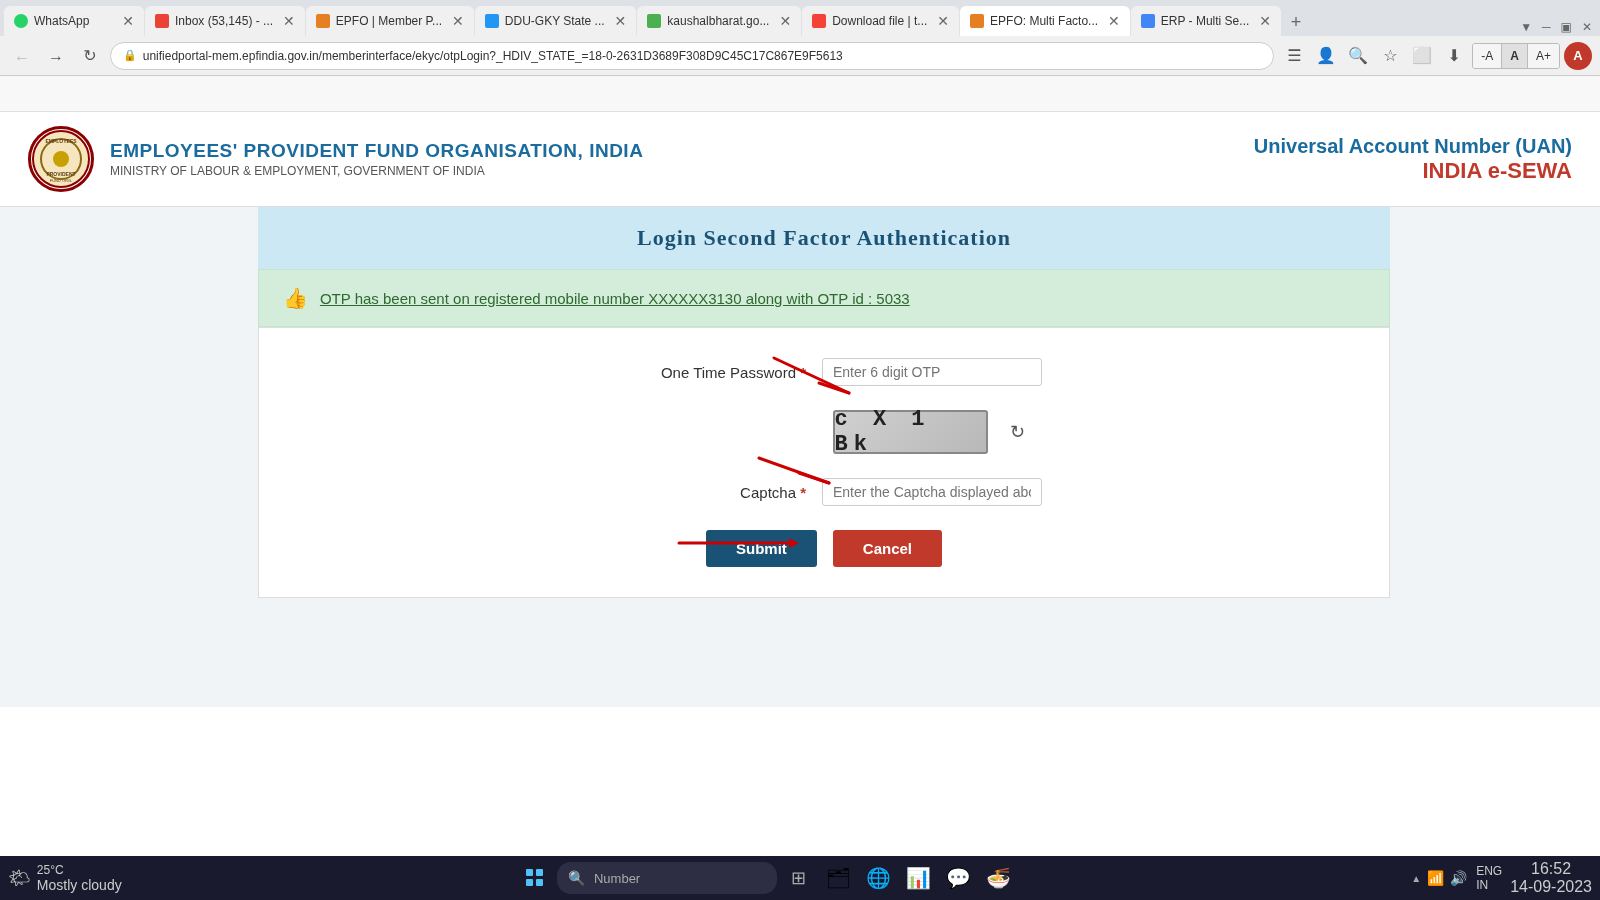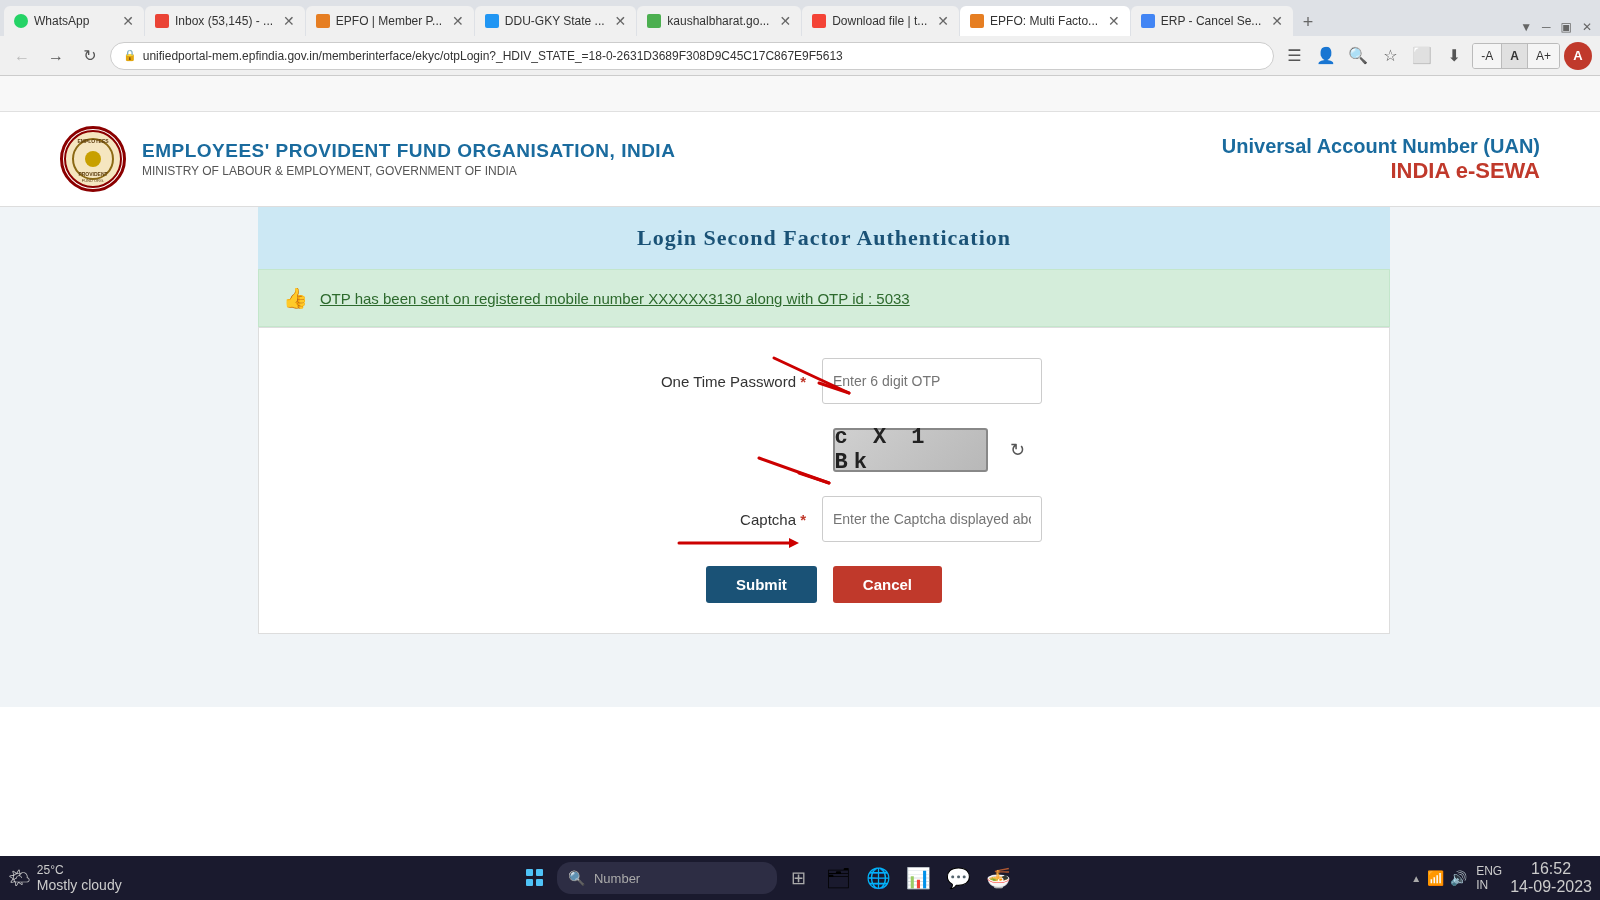--- a/index.html
+++ b/index.html
@@ -28,21 +28,21 @@
     .font-btn.active { background: #e0e0e0; font-weight: bold; }
     .avatar-btn { width: 28px; height: 28px; border-radius: 50%; background: #c0392b; color: white; display: flex; align-items: center; justify-content: center; font-size: 13px; font-weight: bold; cursor: pointer; }
 
     
     .page-content { background: #ffffff; width: 100%; height: calc(900px - 36px - 40px - 40px); overflow-y: auto; }
 
     
     .bookmark-bar { height: 36px; background: #f8f8f8; border-bottom: 1px solid #e0e0e0; display: flex; align-items: center; padding: 0 8px; }
 
     
-    .epfo-header { display: flex; align-items: center; justify-content: space-between; padding: 14px 60px; background: #fff; border-bottom: 1px solid #ddd; }
+    .epfo-header { display: flex; align-items: center; justify-content: space-between; padding: 14px 28px; background: #fff; border-bottom: 1px solid #ddd; }
     .epfo-logo-section { display: flex; align-items: center; gap: 16px; }
     .epfo-title-section { display: flex; flex-direction: column; }
     .epfo-main-title { color: #1a6b9e; font-size: 19px; font-weight: bold; letter-spacing: 0.5px; }
     .epfo-subtitle { color: #555; font-size: 12px; margin-top: 2px; }
     .epfo-right { text-align: right; }
     .uan-title { color: #1a6b9e; font-size: 20px; font-weight: bold; }
     .member-sewa { color: #c0392b; font-size: 22px; font-weight: bold; }
 
     
     .main-content { background: #f0f4f7; min-height: 500px; }
@@ -53,21 +53,21 @@
     .section-title { color: #1a5276; font-size: 22px; font-weight: bold; letter-spacing: 1px; font-family: Georgia, serif; }
 
     .otp-info-box { background: #d4edda; border: 1px solid #c3e6cb; padding: 16px 24px; display: flex; align-items: center; gap: 12px; }
     .otp-info-text { color: #2d6a2d; font-size: 15px; text-decoration: underline; }
     .thumb-icon { font-size: 20px; }
 
     .form-section { background: #fff; border: 1px solid #ddd; padding: 30px; }
     .form-row { display: flex; align-items: center; justify-content: center; margin-bottom: 24px; gap: 16px; }
     .form-label { text-align: right; width: 200px; font-size: 15px; color: #333; font-weight: 500; }
     .required { color: #c0392b; font-weight: bold; }
-    .form-input { width: 220px; height: 46px; border: 1px solid #ccc; border-radius: 3px; padding: 0 10px; font-size: 14px; color: #666; background: #fff; }
+    .form-input { width: 220px; height: 28px; border: 1px solid #ccc; border-radius: 3px; padding: 0 10px; font-size: 14px; color: #666; background: #fff; }
 
     .captcha-row { display: flex; align-items: center; justify-content: center; margin-bottom: 24px; gap: 16px; }
     .captcha-image { width: 155px; height: 44px; background: linear-gradient(135deg, #d0d0d0 0%, #b8b8b8 100%); border: 2px solid #888; display: flex; align-items: center; justify-content: center; font-size: 22px; font-weight: bold; color: #222; letter-spacing: 6px; font-family: 'Courier New', monospace; border-radius: 3px; }
     .captcha-refresh { width: 28px; height: 28px; display: flex; align-items: center; justify-content: center; cursor: pointer; font-size: 18px; color: #555; }
 
     .btn-row { display: flex; align-items: center; justify-content: center; gap: 16px; }
     .btn-submit { background: #1a5276; color: #fff; border: none; padding: 10px 30px; font-size: 15px; border-radius: 3px; cursor: pointer; font-weight: bold; }
     .btn-cancel { background: #c0392b; color: #fff; border: none; padding: 10px 30px; font-size: 15px; border-radius: 3px; cursor: pointer; font-weight: bold; }
 
     
@@ -132,21 +132,21 @@
       <span class="tab-label">Download file | t...</span>
       <span class="tab-close">✕</span>
     </div>
     <div class="tab active">
       <div class="tab-icon" style="background:#e67e22;"></div>
       <span class="tab-label">EPFO: Multi Facto...</span>
       <span class="tab-close">✕</span>
     </div>
     <div class="tab">
       <div class="tab-icon" style="background:#4285f4;"></div>
-      <span class="tab-label">ERP - Cancel Se...</span>
+      <span class="tab-label">ERP - Multi Se...</span>
       <span class="tab-close">✕</span>
     </div>
     <div class="tab-new">+</div>
     <div class="tab-arrows">
       <span class="tab-arrow">▼</span>
       <span class="tab-arrow">─</span>
       <span class="tab-arrow">▣</span>
       <span class="tab-arrow">✕</span>
     </div>
   </div>

